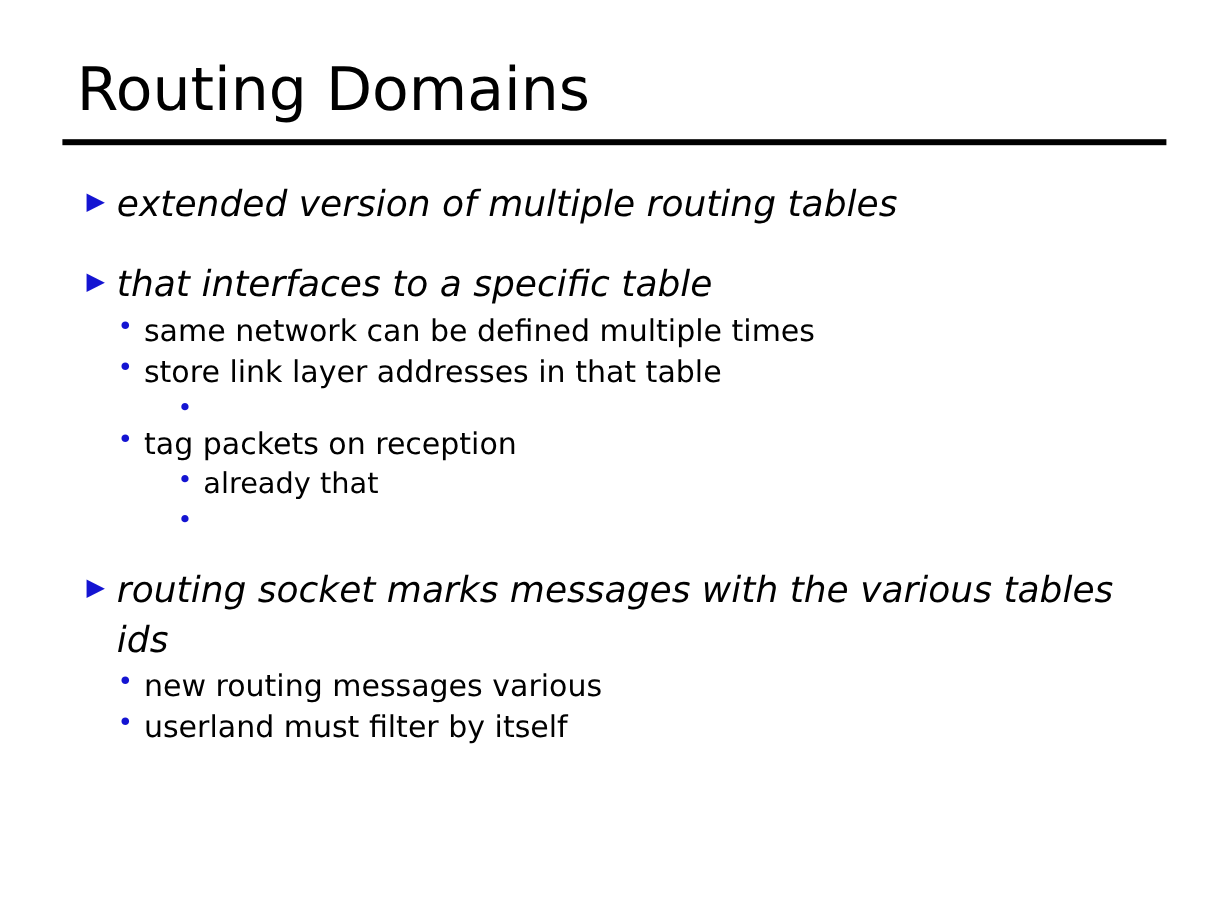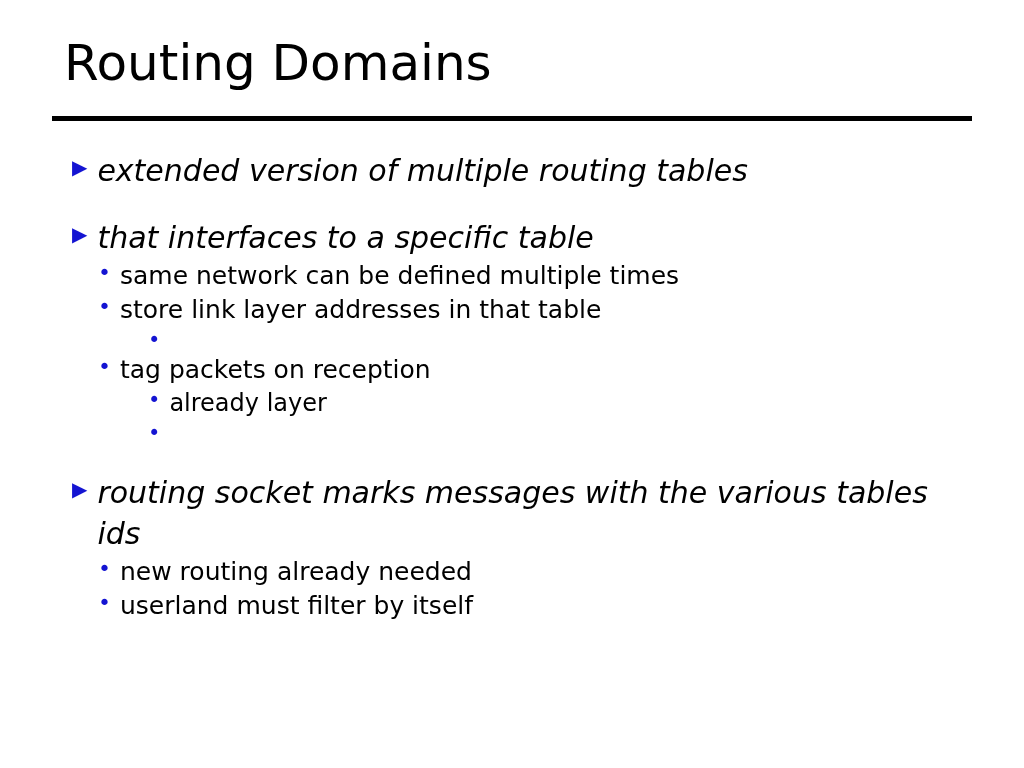--- a/index.html
+++ b/index.html
@@ -16,21 +16,21 @@
   }
   .slide {
     position: relative;
     width: 1024px;
     height: 768px;
     box-sizing: border-box;
   }
   .title {
     position: absolute;
     left: 64px;
-    top: 36px;
+    top: 48px;
     font-size: 50px;
     font-weight: normal;
     letter-spacing: 0px;
     line-height: 1.1;
     color: #000000;
     white-space: nowrap;
   }
   .title-rule {
     position: absolute;
     left: 52px;
@@ -140,37 +140,37 @@
       <span class="marker">•</span>
     </div>
 
     <div class="l2">
       <span class="marker">•</span>
       <span class="text">tag packets on reception</span>
     </div>
 
     <div class="l3">
       <span class="marker">•</span>
-      <span class="text">already layer</span>
+      <span class="text">already that</span>
     </div>
 
     <div class="l3">
       <span class="marker">•</span>
     </div>
 
     <div class="gap-lg"></div>
 
     <div class="l1">
       <span class="marker">▶</span>
       <span class="text">routing socket marks messages with the various tables ids</span>
     </div>
 
     <div class="l2">
       <span class="marker">•</span>
-      <span class="text">new routing already needed</span>
+      <span class="text">new routing messages various</span>
     </div>
 
     <div class="l2">
       <span class="marker">•</span>
       <span class="text">userland must filter by itself</span>
     </div>
 
   </div>
 </div>
 

